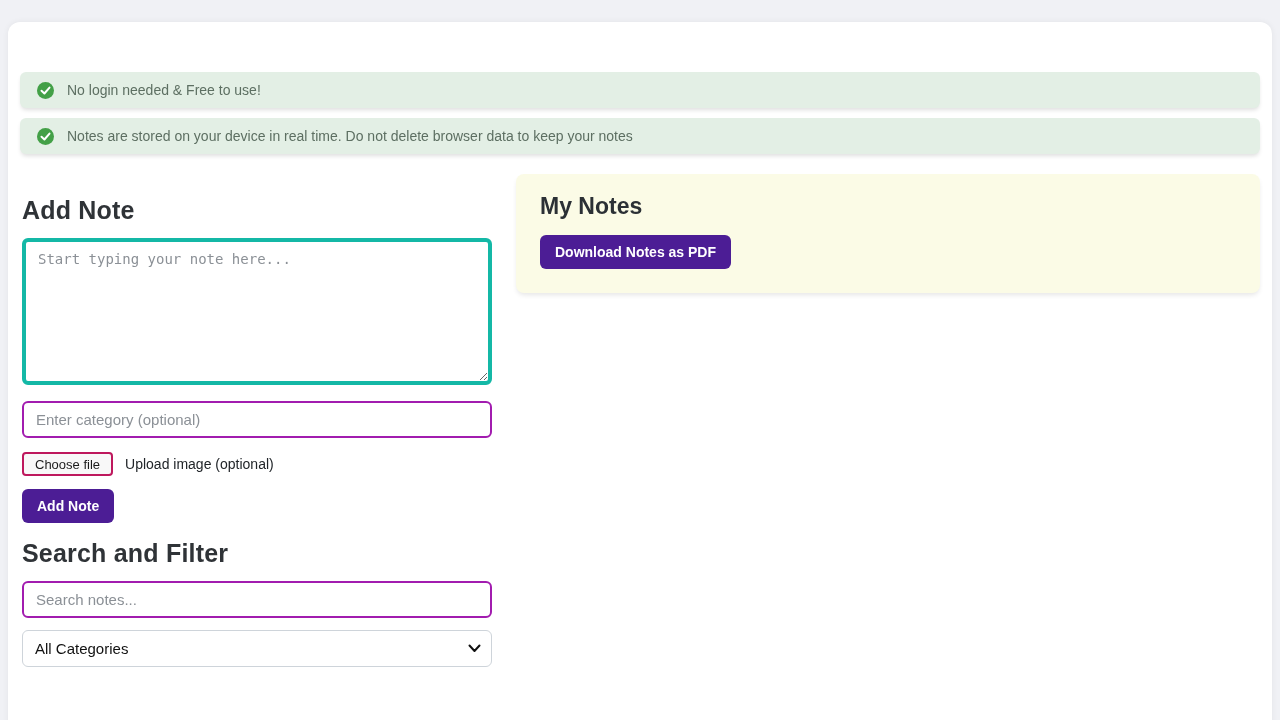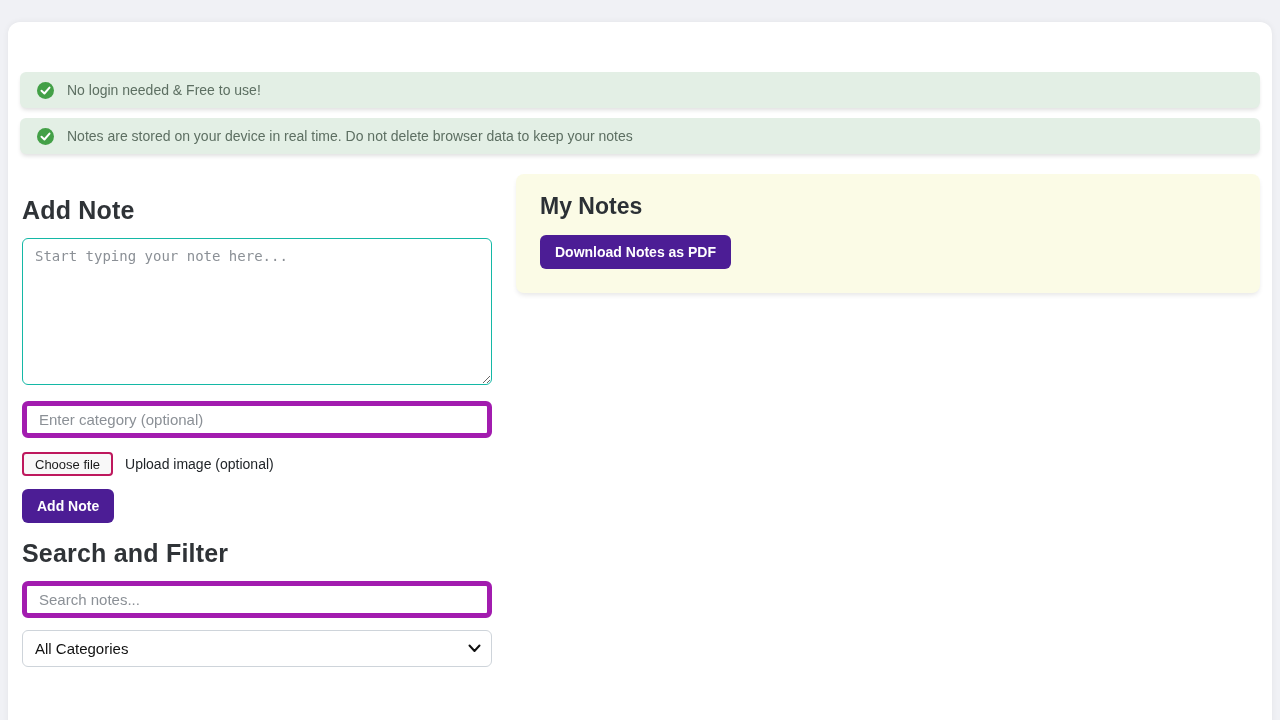--- a/index.html
+++ b/index.html
@@ -41,33 +41,33 @@
   .right-col { flex: 1; }
 
   h2.section-heading {
     font-size: 25px; font-weight: 700; color: #2f3337; letter-spacing: 0.2px;
   }
   .left-col > .section-heading:first-child { margin-top: 22px; }
 
   textarea.note-input {
     margin-top: 13px;
     width: 100%; height: 147px;
-    border: 1px solid #14b8a6; border-radius: 6px;
+    border: 4px solid #14b8a6; border-radius: 6px;
     padding: 9px 12px;
     font-family: "DejaVu Sans Mono", "Liberation Mono", monospace;
     font-size: 14px; color: #212529;
     resize: both;
     outline: none;
     display: block;
   }
   textarea.note-input::placeholder { color: #8b9096; }
 
   input.text-field {
     width: 100%; height: 37px;
-    border: 5px solid #a21caf; border-radius: 6px;
+    border: 2px solid #a21caf; border-radius: 6px;
     padding: 6px 12px;
     font-family: "Liberation Sans", "DejaVu Sans", sans-serif;
     font-size: 15px; color: #212529;
     outline: none;
     display: block;
   }
   input.text-field::placeholder { color: #8b9096; }
   .category-field { margin-top: 16px; }
 
   .file-row { margin-top: 14px; display: flex; align-items: center; gap: 12px; }

